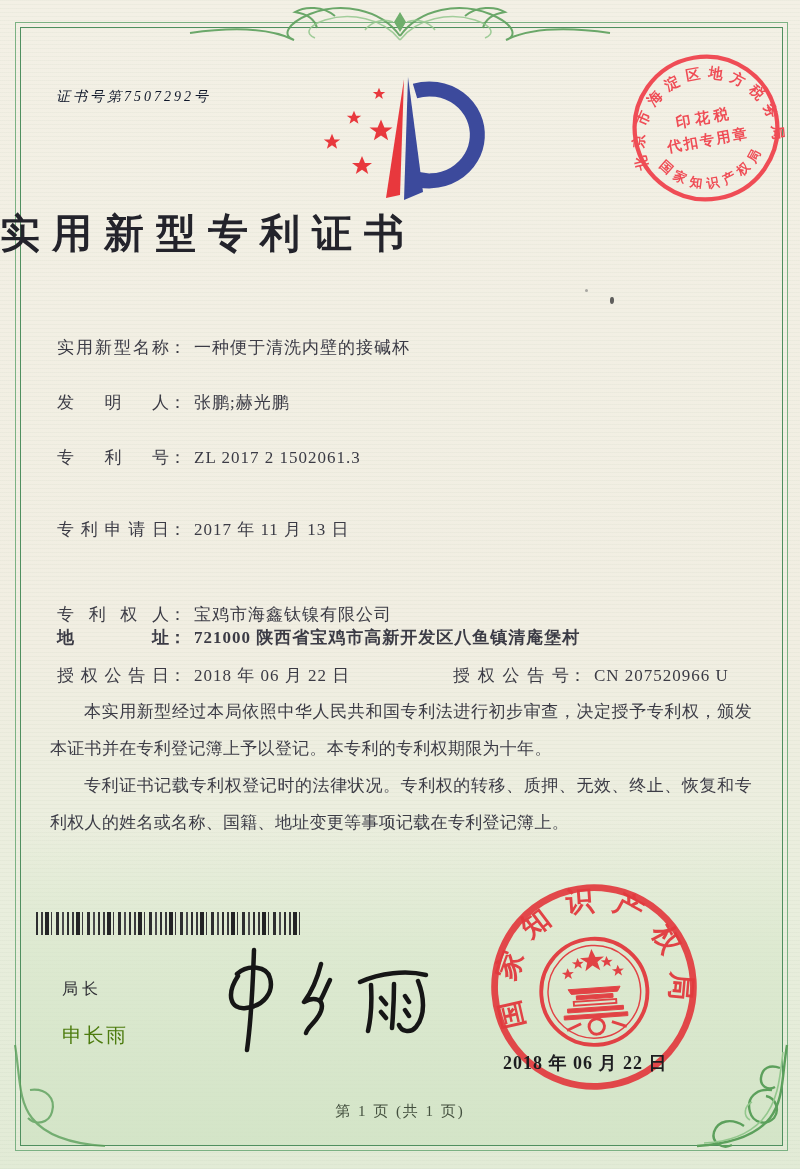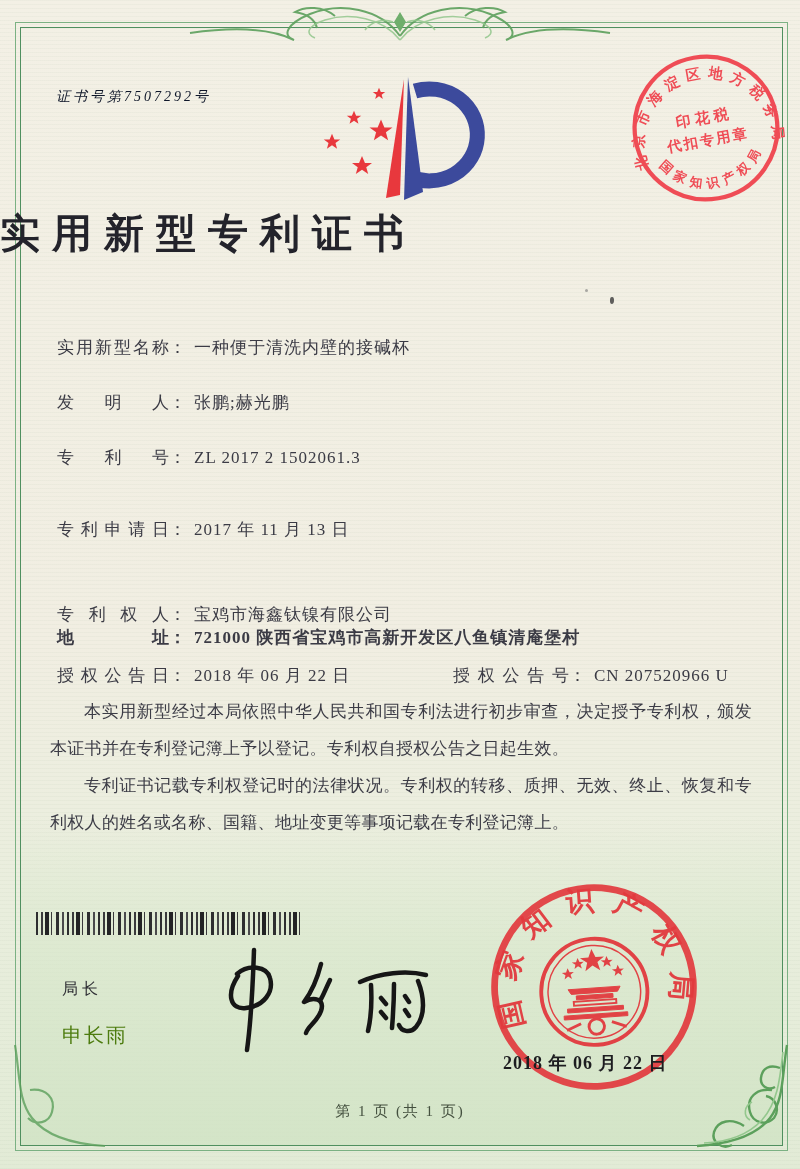--- a/index.html
+++ b/index.html
@@ -142,21 +142,21 @@
   </div>
   <div class="frow" style="top:336px;">
     <span class="flabel">授权公告日</span><span class="fcolon">：</span><span class="fvalue">2018 年 06 月 22 日</span>
   </div>
   <div class="frow" style="top:336px;left:396px;">
     <span class="flabel2">授权公告号</span><span class="fcolon">：</span><span class="fvalue">CN 207520966 U</span>
   </div>
 </div>
 
 <div class="abs bodytext">
-  <p>本实用新型经过本局依照中华人民共和国专利法进行初步审查，决定授予专利权，颁发本证书并在专利登记簿上予以登记。专利权自授权公告之日起生效。</p>
+  <p>本实用新型经过本局依照中华人民共和国专利法进行初步审查，决定授予专利权，颁发本证书并在专利登记簿上予以登记。本专利的专利权期限为十年。</p>
   <p>专利证书记载专利权登记时的法律状况。专利权的转移、质押、无效、终止、恢复和专利权人的姓名或名称、国籍、地址变更等事项记载在专利登记簿上。</p>
 </div>
 
 <div class="abs barcode"></div>
 
 <div class="abs sig-title">局长</div>
 <div class="abs sig-name">申长雨</div>
 
 <svg class="abs" style="left:178px;top:938px;" width="280" height="118" viewBox="0 0 280 118">
   <g fill="none" stroke="#161616" stroke-width="4.5" stroke-linecap="round" stroke-linejoin="round">

